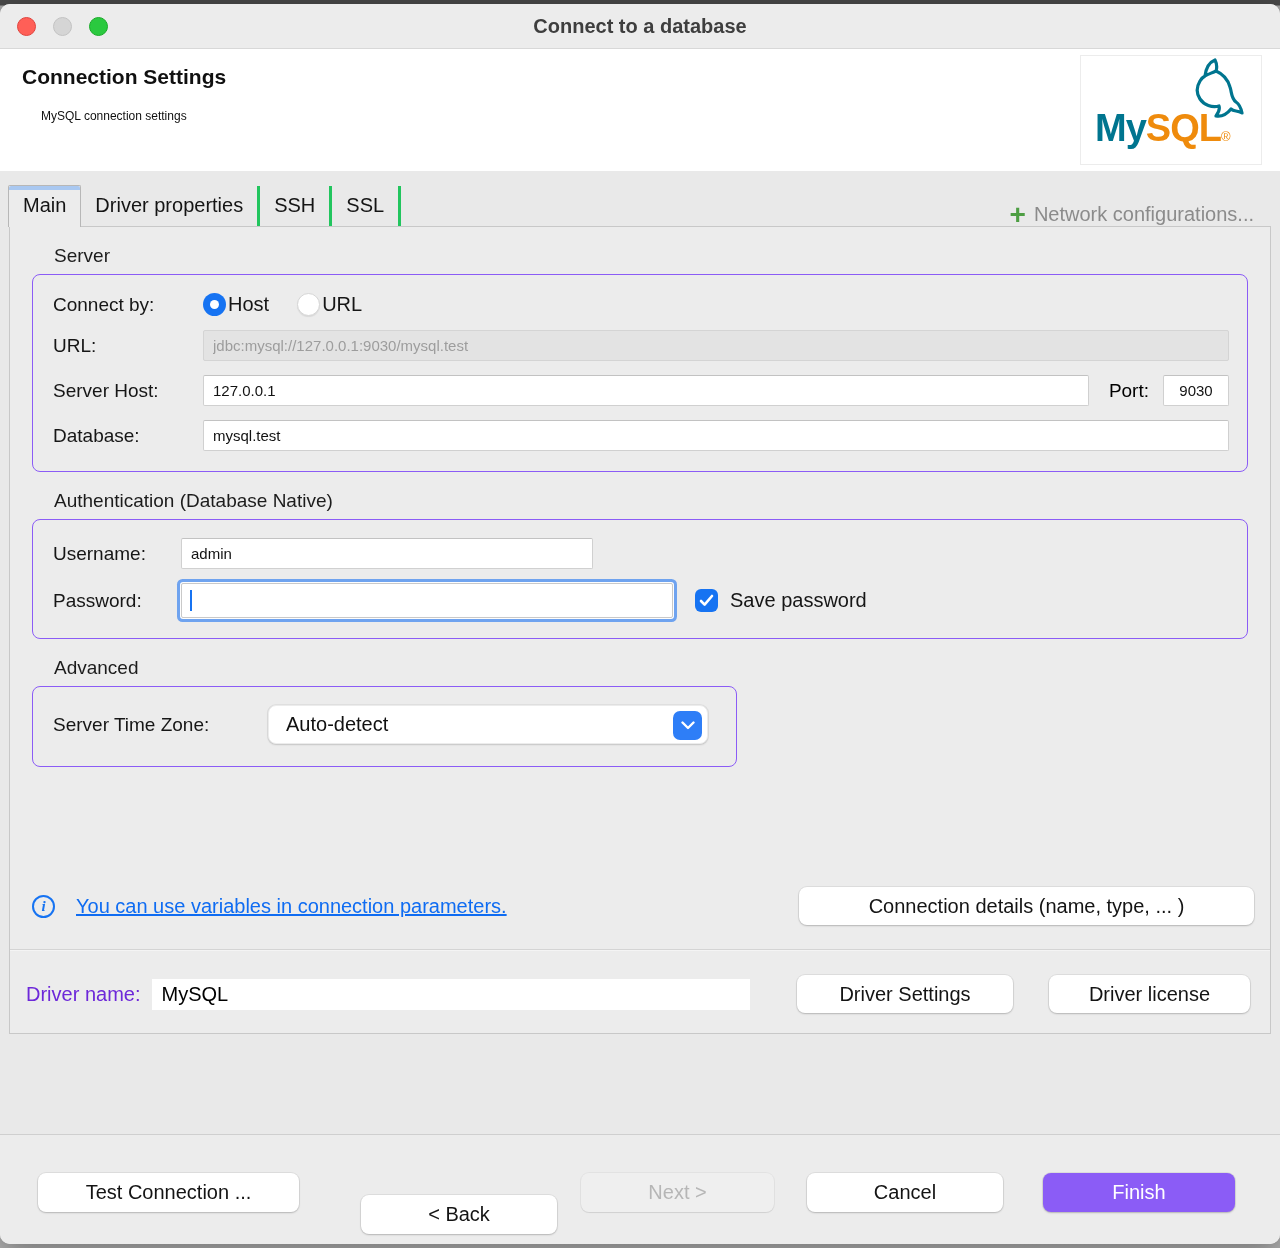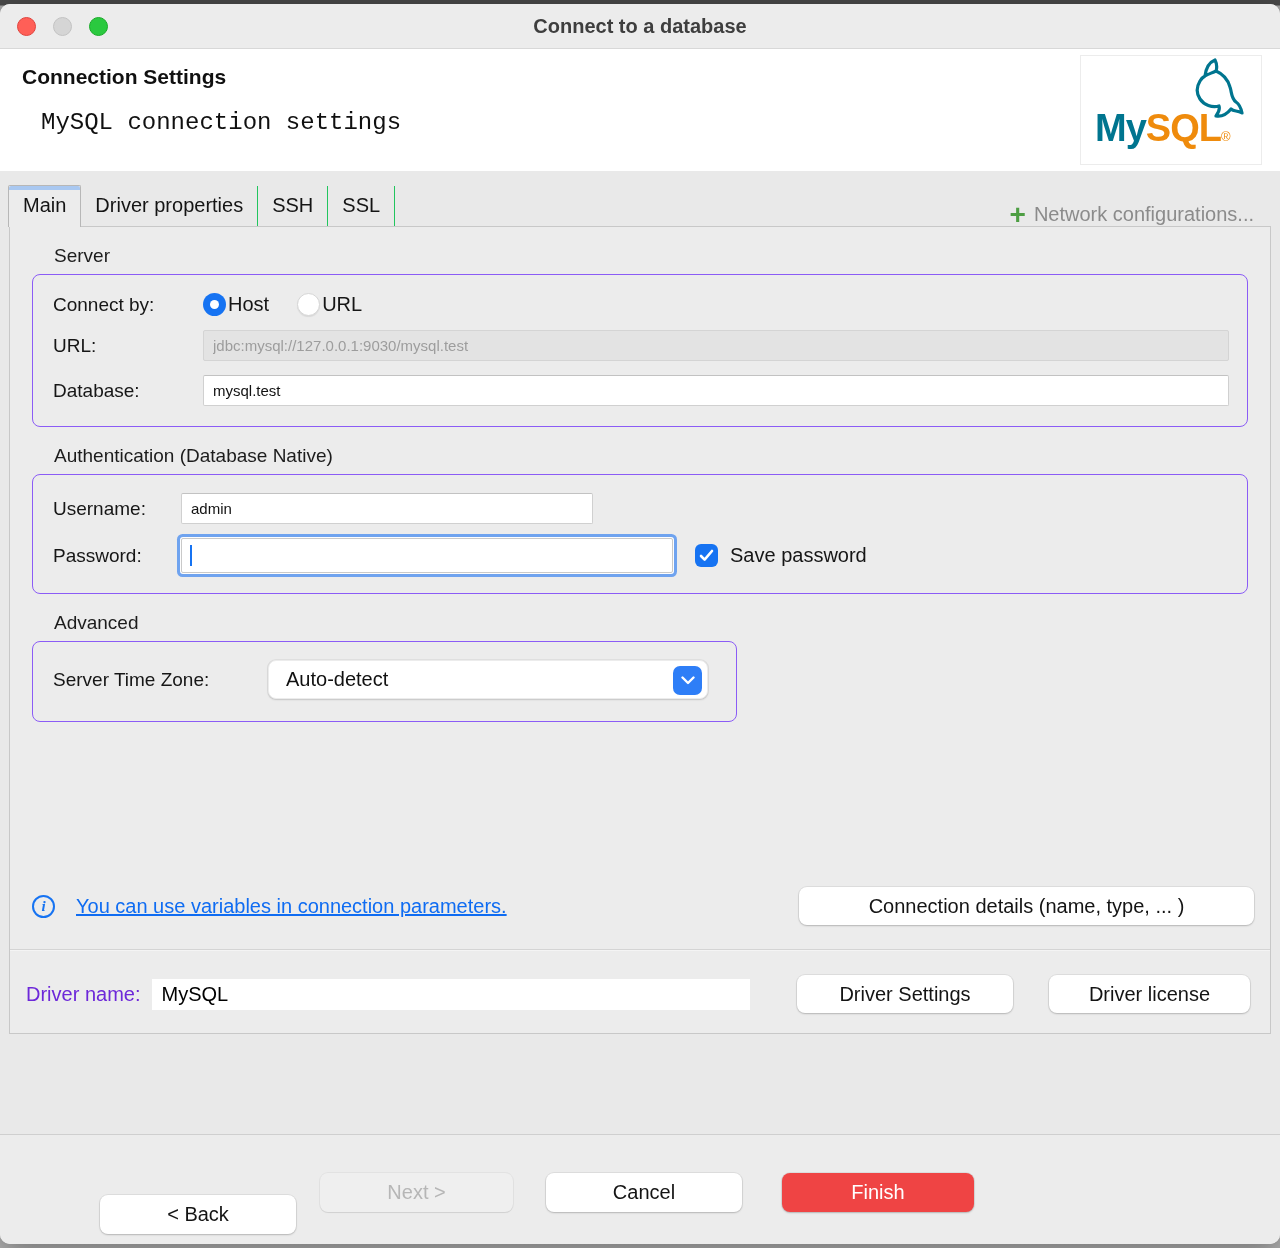--- a/index.html
+++ b/index.html
@@ -19,38 +19,38 @@
   .titlebar { height:45px; background:#ececec; border-bottom:1px solid #d8d8d8; position:relative; flex:none; }
   .traffic { position:absolute; top:13px; left:17px; display:flex; gap:17px; }
   .light { width:19px; height:19px; border-radius:50%; }
   .light.red   { background:#ff5f57; border:1px solid #e0443e; }
   .light.gray  { background:#d5d5d5; border:1px solid #c3c3c3; }
   .light.green { background:#2ac93f; border:1px solid #1aab29; }
   .win-title { text-align:center; line-height:44px; font-size:20px; font-weight:700; color:#3e3e3e; }
   
   .header { height:122px; background:#ffffff; position:relative; flex:none; }
   .header-title { position:absolute; left:22px; top:16px; font-size:21px; font-weight:700; color:#101010; }
-  .header-sub   { position:absolute; left:41px; top:60px; font-size:24px; color:#101010;font-family:Liberation Mono, monospace; }
+  .header-sub   { position:absolute; left:41px; top:60px; font-size:12px; color:#101010; }
   .logo-box { position:absolute; right:18px; top:6px; width:182px; height:110px; background:#fff;
               border:1px solid #ececec; }
   .dolphin { position:absolute; right:16px; top:2px; }
   .wordmark { position:absolute; left:14px; bottom:14px; font-size:38px; font-weight:700; letter-spacing:-1px; }
   .wordmark .my  { color:#00758f; }
   .wordmark .sql { color:#ef8b0c; }
   .wordmark .reg { color:#ef8b0c; font-size:13px; font-weight:400; vertical-align:baseline; }
   
   .tabrow { height:55px; padding:13px 8px 0 8px; display:flex; align-items:flex-end; position:relative; z-index:2; flex:none; }
   .tab { font-size:20px; color:#141414; padding:8px 14px 9px 14px; position:relative; }
   .tab.active {
     background:#ececec; border:1px solid #b7b7b7; border-bottom:none;
     border-radius:2px 2px 0 0; margin-bottom:-1px; padding-bottom:10px;
   }
   .tab.active::before { content:""; position:absolute; top:0; left:0; right:0; height:4px;
     background:#a9c8f1; border-radius:2px 2px 0 0; }
-  .tab.plain { border-right:1px solid #22c55e; }
+  .tab.plain { border-right:3px solid #22c55e; }
   .netconf { margin-left:auto; display:flex; align-items:center; gap:8px; color:#8b8b8b;
              font-size:20px; padding-right:18px; cursor:default; }
   .plus { color:#4d9e43; font-size:28px; font-weight:700; line-height:20px; }
   
   .panel { margin:0 9px; height:808px; background:#ececec; border:1px solid #c8c8c8;
            position:relative; padding-top:12px; flex:none; }
   .group-label { margin:6px 0 7px 44px; font-size:19px; color:#1c1c1c; }
   .groupbox { margin:0 22px 14px 22px; border:1px solid #8b5cf6; border-radius:8px;
               padding:18px 18px 16px 20px; }
   .frow { display:flex; align-items:center; margin-bottom:14px; }
@@ -119,21 +119,21 @@
   .bottombar { flex:1; background:#ececec; border-top:1px solid #cfcfcf; position:relative; }
   .footer-btns { position:absolute; left:38px; right:39px; top:38px; display:flex; }
   .fbtn { height:39px; border-radius:8px; background:#fff; border:none;
           font-family:"Liberation Sans", sans-serif; font-size:20px; color:#141414;
           box-shadow:0 0 0 1px rgba(0,0,0,.06), 0 1px 2px rgba(0,0,0,.18); }
   .b-test   { width:261px; }
   .b-back   { width:196px; margin-left:62px;margin-top:22px; }
   .b-next   { width:193px; margin-left:24px; background:#efefef; color:#b6b6b6;
               box-shadow:0 0 0 1px rgba(0,0,0,.04), 0 1px 1px rgba(0,0,0,.08); }
   .b-cancel { width:196px; margin-left:33px; }
-  .b-finish { width:192px; margin-left:40px; background:#ef4444; color:#fff; }
+  .b-finish { width:192px; margin-left:40px; background:#8b5cf6; color:#fff; }
 </style>
 </head>
 <body>
 
 <div class="window">
 
   <div class="titlebar">
     <div class="traffic">
       <div class="light red"></div>
       <div class="light gray"></div>
@@ -173,20 +173,26 @@
         <div class="radio-group">
           <div class="radio on"></div>
           <span class="radio-label">Host</span>
           <div class="radio off"></div>
           <span class="radio-label">URL</span>
         </div>
       </div>
       <div class="frow">
         <div class="flabel">URL:</div>
         <input type="text" class="grow" disabled="" value="jdbc:mysql://127.0.0.1:9030/mysql.test" style="">
+      </div>
+      <div class="frow">
+        <div class="flabel">Server Host:</div>
+        <input type="text" class="grow" value="127.0.0.1" style="">
+        <span class="port-label">Port:</span>
+        <input type="text" class="port-input" value="9030" style="">
       </div>
       <div class="frow">
         <div class="flabel">Database:</div>
         <input type="text" class="grow" value="mysql.test" style="">
       </div>
     </div>
 
     <div class="group-label" style="margin-top:18px">Authentication (Database Native)</div>
     <div class="groupbox">
       <div class="frow">
@@ -237,20 +243,21 @@
       <button class="btn drv-settings">Driver Settings</button>
       <button class="btn drv-license">Driver license</button>
     </div>
 
   </div>
 
   <div class="gap"></div>
 
   <div class="bottombar">
     <div class="footer-btns">
+      <button class="fbtn b-test">Test Connection ...</button>
       <button class="fbtn b-back">&lt; Back</button>
       <button class="fbtn b-next" disabled="">Next &gt;</button>
       <button class="fbtn b-cancel">Cancel</button>
       <button class="fbtn b-finish">Finish</button>
     </div>
   </div>
 
 </div>
 
 </body></html>

